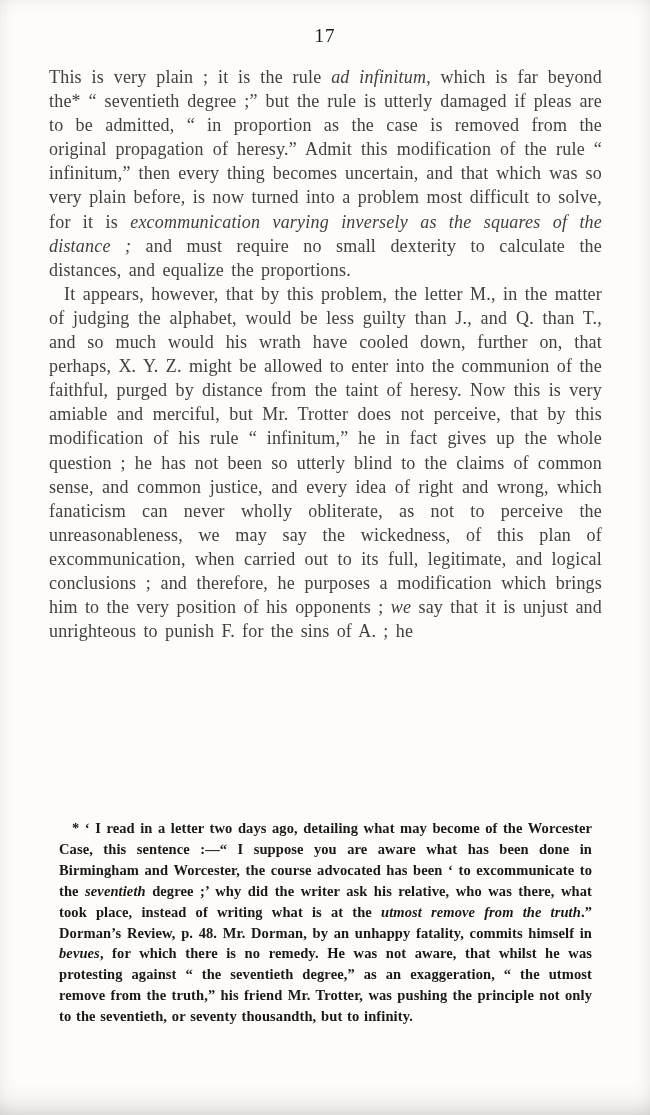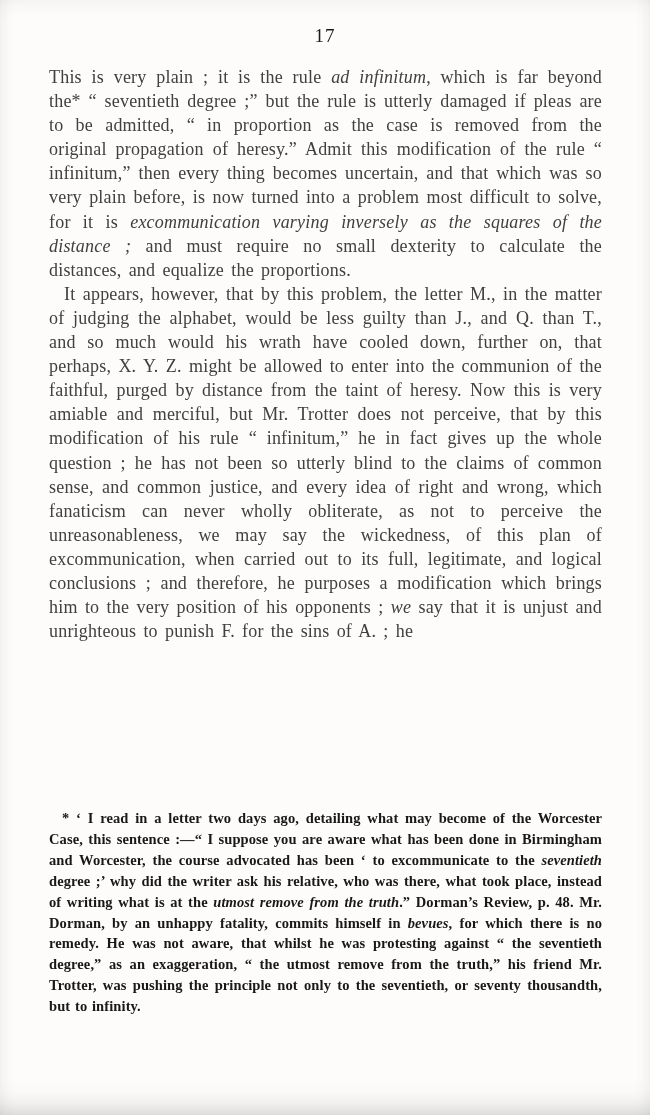--- a/index.html
+++ b/index.html
@@ -57,21 +57,21 @@
     width: 553px;
     font-size: 14.5px;
     line-height: 20.9px;
     text-align: justify;
     font-weight: bold;
     letter-spacing: 0.1px;
     word-spacing: 1px;
     color: #181818;
   }
   .footnote p {
-    margin: 0;
+    margin: 10px;
     padding: 0;
     text-indent: 13px;
   }
   .it {
     font-style: italic;
   }
 </style>
 </head>
 <body>
 

